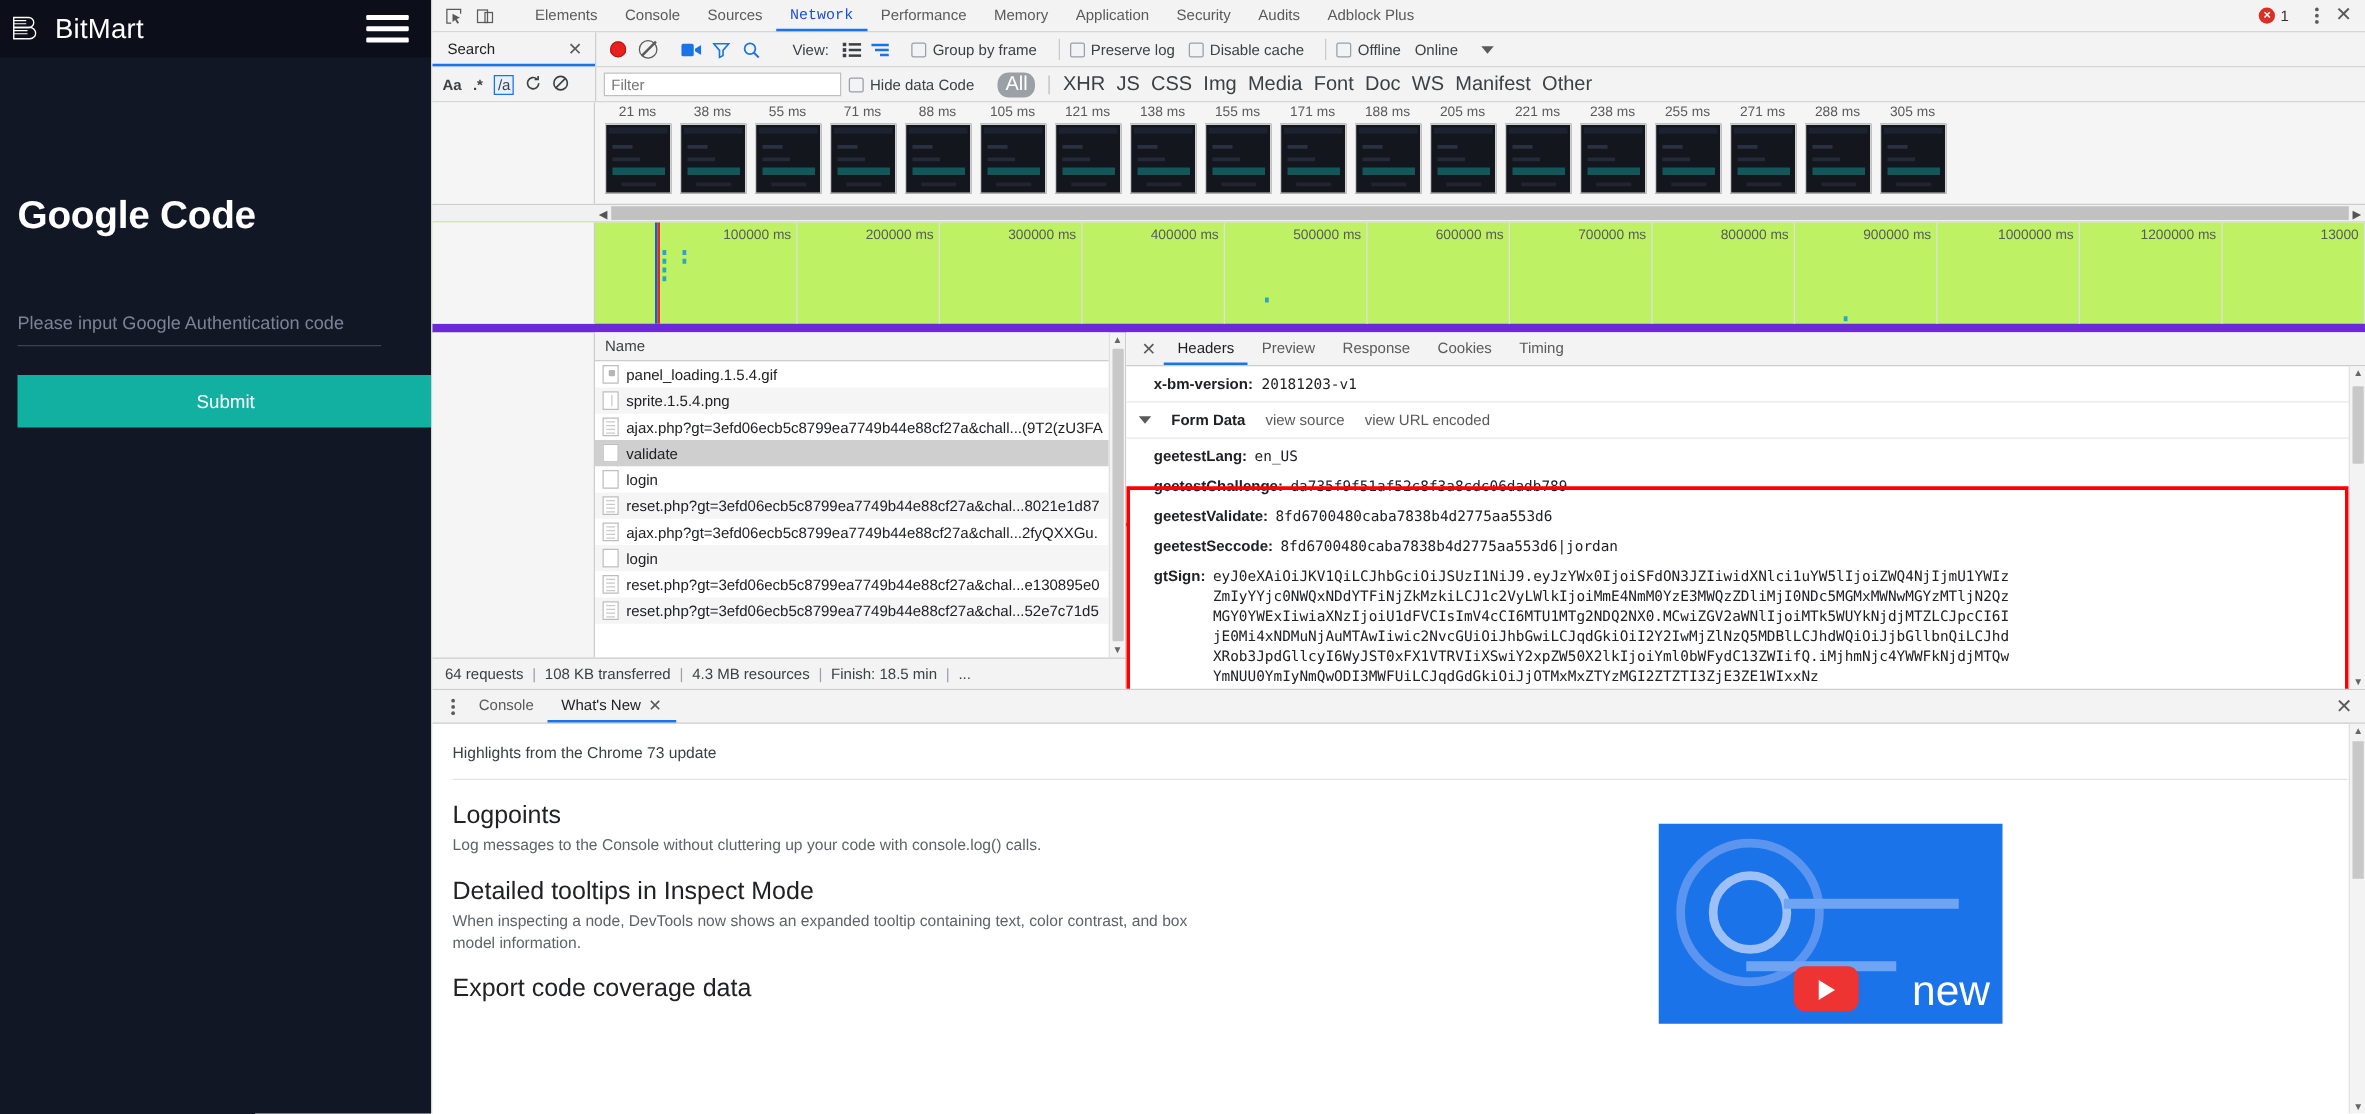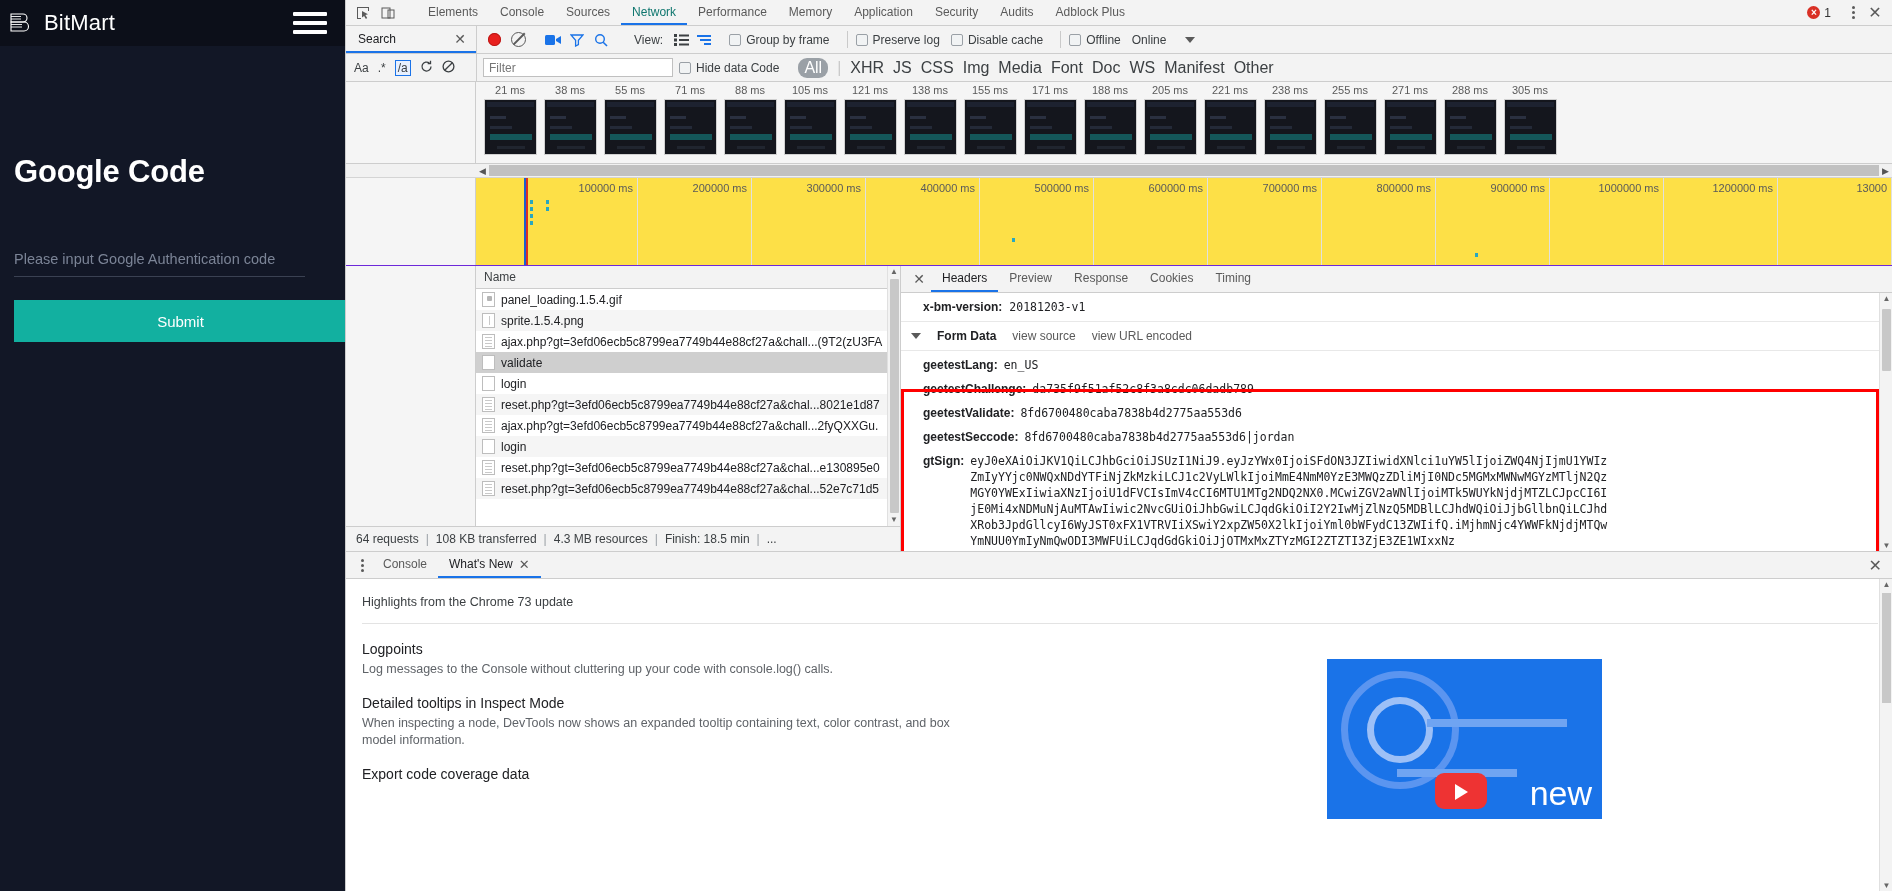--- a/index.html
+++ b/index.html
@@ -42,21 +42,21 @@
   
   .dt-tabbar { height: 26px; display: flex; align-items: stretch; background: #f3f3f3;
                border-bottom: 1px solid #cdcdcd; }
   .dt-toolicons { display: flex; align-items: center; gap: 3px; padding: 0 6px; }
   .dt-icobtn { width: 22px; height: 20px; display: flex; align-items: center;
                justify-content: center; cursor: pointer; }
   .dt-sep { width: 1px; background: #cacaca; margin: 5px 4px; }
   .dt-tabs { display: flex; align-items: stretch; }
   .dt-tab { padding: 0 11px; display: flex; align-items: center; font-size: 12px;
             color: #5a5a5a; cursor: pointer; border-bottom: 2px solid transparent; }
-  .dt-tab.active { color: #0f766e; border-bottom-color: #1a73e8; }
+  .dt-tab.active { color: #1d4ed8; border-bottom-color: #1a73e8; font-family: Liberation Mono, monospace; }
   .dt-tabbar-right { margin-left: auto; display: flex; align-items: center; gap: 2px; padding-right: 6px; }
   .err-badge { display: flex; align-items: center; gap: 4px; font-size: 12px; color: #333; }
   .err-dot { width: 13px; height: 13px; border-radius: 50%; background: #d93025; color: #fff;
              font-size: 10px; display: flex; align-items: center; justify-content: center; font-weight: bold; }
   .kebab { width: 18px; display: flex; flex-direction: column; align-items: center; gap: 2px; cursor: pointer; }
   .kebab i { width: 3px; height: 3px; background: #5a5a5a; border-radius: 50%; }
   .closex { width: 22px; text-align: center; font-size: 16px; color: #5a5a5a; cursor: pointer; line-height: 1; }
 
   
   .dt-row2 { height: 28px; display: flex; border-bottom: 1px solid #cdcdcd; background: #f3f3f3; }
@@ -75,21 +75,21 @@
          border-radius: 2px; display: inline-block; vertical-align: -2px; }
   .chkrow { display: flex; align-items: center; gap: 5px; font-size: 12px; color: #3c4043;
             margin-right: 9px; cursor: pointer; }
   .vsep { width: 1px; height: 17px; background: #cacaca; margin: 0 6px; }
   .caret-dn { width: 0; height: 0; border-left: 5px solid transparent; border-right: 5px solid transparent;
               border-top: 6px solid #5a5a5a; margin-left: 12px; cursor: pointer; }
 
   
   .dt-row3 { height: 28px; display: flex; border-bottom: 1px solid #cdcdcd; background: #f3f3f3; }
   .searchsub { width: 130px; display: flex; align-items: center; gap: 9px; padding: 0 8px; }
-  .searchsub .tg { font-size: 12px; color: #3c4043; cursor: pointer; font-weight: normal; }
+  .searchsub .tg { font-size: 12px; color: #3c4043; cursor: pointer; font-weight: bold; }
   .searchsub .tg.boxed { border: 1px solid #1a73e8; background: #e8f0fe; padding: 0 2px; font-weight: normal; }
   .filterbar { flex: 1; display: flex; align-items: center; padding: 0 6px; gap: 6px;
                border-left: 1px solid #cdcdcd; }
   .filterinput { width: 190px; height: 19px; border: 1px solid #c0c0c0; background: #fff;
                  font-size: 12px; color: #777; padding: 0 5px; outline: none;
                  font-family: "Liberation Sans", sans-serif; }
   .typefilters { display: flex; align-items: center; gap: 9px; font-size: 16px; color: #3c4043; margin-left: 4px; }
   .typefilters .pill { background: #9aa0a6; color: #fff; border-radius: 9px; padding: 1px 6px; }
   .typefilters span { cursor: pointer; }
 
@@ -108,21 +108,21 @@
   .fs-thumb .btn { position: absolute; left: 5px; top: 34px; width: 42px; height: 6px; background: #14575a; }
   .fs-thumb .l3 { position: absolute; left: 12px; top: 46px; width: 28px; height: 3px; background: #20252f; }
 
   
   .ovscroll { height: 14px; background: #f1f1f1; display: flex; align-items: center;
               border-bottom: 1px solid #d4d4d4; }
   .ovscroll .gut { width: 130px; }
   .ovscroll .arrowl, .ovscroll .arrowr { width: 13px; text-align: center; font-size: 9px; color: #555; }
   .ovscroll .thumb { height: 11px; background: #c1c1c1; flex: 1; }
 
-  .overview { height: 88px; display: flex; border-bottom: 1px solid #6d28d9; background: #fde047; gap: 48px; }
+  .overview { height: 88px; display: flex; border-bottom: 7px solid #6d28d9; background: #bef264; gap: 48px; }
   .ov-gutter { width: 130px; background: #f5f5f5; border-right: 1px solid #cdcdcd; }
   .ov-grid { flex: 1; display: flex; position: relative; }
   .ov-cell { flex: 1; border-right: 1px solid #e0e0e0; position: relative; }
   .ov-cell .lab { position: absolute; right: 4px; top: 4px; font-size: 11px; color: #5a5a5a; white-space: nowrap; }
   .ov-marker-blue { position: absolute; left: 0; top: 0; width: 2px; height: 100%; background: #1a5fd0; }
   .ov-marker-red { position: absolute; left: 2px; top: 0; width: 2px; height: 100%; background: #d93025; }
   .ov-dots { position: absolute; left: 6px; top: 22px; }
   .ov-dots i { display: block; width: 3px; height: 4px; background: #2aa7bf; margin-bottom: 3px; }
   .ov-dots2 { position: absolute; left: 22px; top: 22px; }
   .ov-dots2 i { display: block; width: 3px; height: 4px; background: #2aa7bf; margin-bottom: 3px; }
@@ -203,21 +203,21 @@
   .dw-kebab i { width: 3px; height: 3px; background: #5a5a5a; border-radius: 50%; }
   .dw-tab { padding: 0 11px; height: 100%; display: flex; align-items: center; gap: 6px;
             font-size: 12px; color: #5a5a5a; cursor: pointer; border-bottom: 2px solid transparent; }
   .dw-tab.active { color: #202124; border-bottom-color: #1a73e8; }
   .dw-tab .x { font-size: 13px; color: #5a5a5a; }
   .drawer-close { margin-left: auto; margin-right: 10px; font-size: 16px; color: #5a5a5a; cursor: pointer; }
   .whatsnew { flex: 1; overflow: hidden; position: relative; padding: 16px 0 0 16px; }
   .wn-sub { font-size: 12.5px; color: #3c4043; padding-bottom: 14px; border-bottom: 1px solid #e3e3e3;
             margin-right: 14px; }
   .wn-item { padding-top: 17px; }
-  .wn-h { font-size: 14px; color: #202124; }
+  .wn-h { font-size: 20px; color: #202124; }
   .wn-p { font-size: 12.5px; color: #5f6368; line-height: 17px; margin-top: 4px; max-width: 600px; }
   .wn-media { position: absolute; right: 290px; top: 80px; width: 275px; height: 160px;
               background: #1a73e8; overflow: hidden; }
   .wn-media .ring { position: absolute; left: 14px; top: 12px; width: 118px; height: 118px;
                     border: 7px solid #5b95f0; border-radius: 50%; }
   .wn-media .ring2 { position: absolute; left: 40px; top: 38px; width: 66px; height: 66px;
                      border: 7px solid #9dc0f7; border-radius: 50%; }
   .wn-media .bar1 { position: absolute; left: 100px; top: 60px; width: 140px; height: 8px; background: #6fa4f2; }
   .wn-media .bar2 { position: absolute; left: 70px; top: 110px; width: 120px; height: 8px; background: #6fa4f2; }
   .wn-media .newtxt { position: absolute; right: 10px; bottom: 6px; color: #fff; font-size: 34px; }

